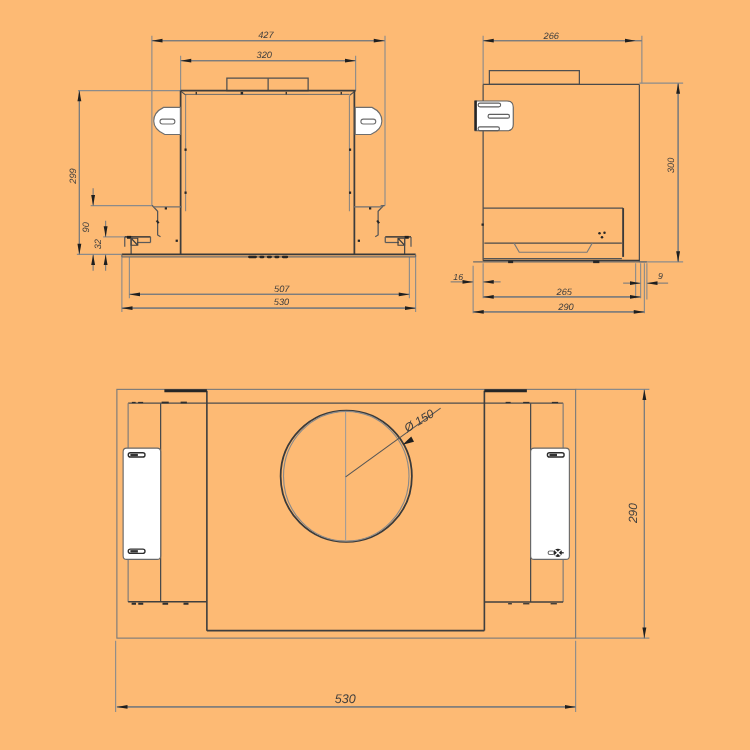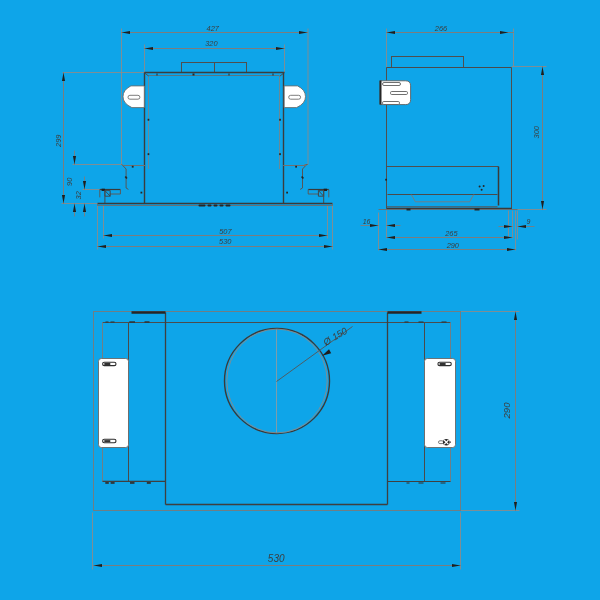--- a/index.html
+++ b/index.html
@@ -1,16 +1,16 @@
 <!DOCTYPE html>
 <html><head>
 <meta charset="utf-8">
 <style>
   html,body{margin:0;padding:0;background:#ffffff;}
-  #page{width:600px;height:600px;position:relative;background:#0ea5e9;overflow:hidden;}
+  #page{width:600px;height:600px;position:relative;background:#fdba74;overflow:hidden;}
   svg{display:block;}
   text{font-family:"Liberation Sans",sans-serif;font-style:italic;fill:#3d3d3d;}
 </style>
 </head>
 <body>
 <div id="page">
 <svg width="600" height="600" viewBox="0 0 600 600">
 <defs>
 <marker id="ae" viewBox="0 0 10 4" refX="10" refY="2" markerWidth="9" markerHeight="3.6" orient="auto">
           <path d="M0,0 L10,2 L0,4 z" fill="#2b2b2b"></path>

